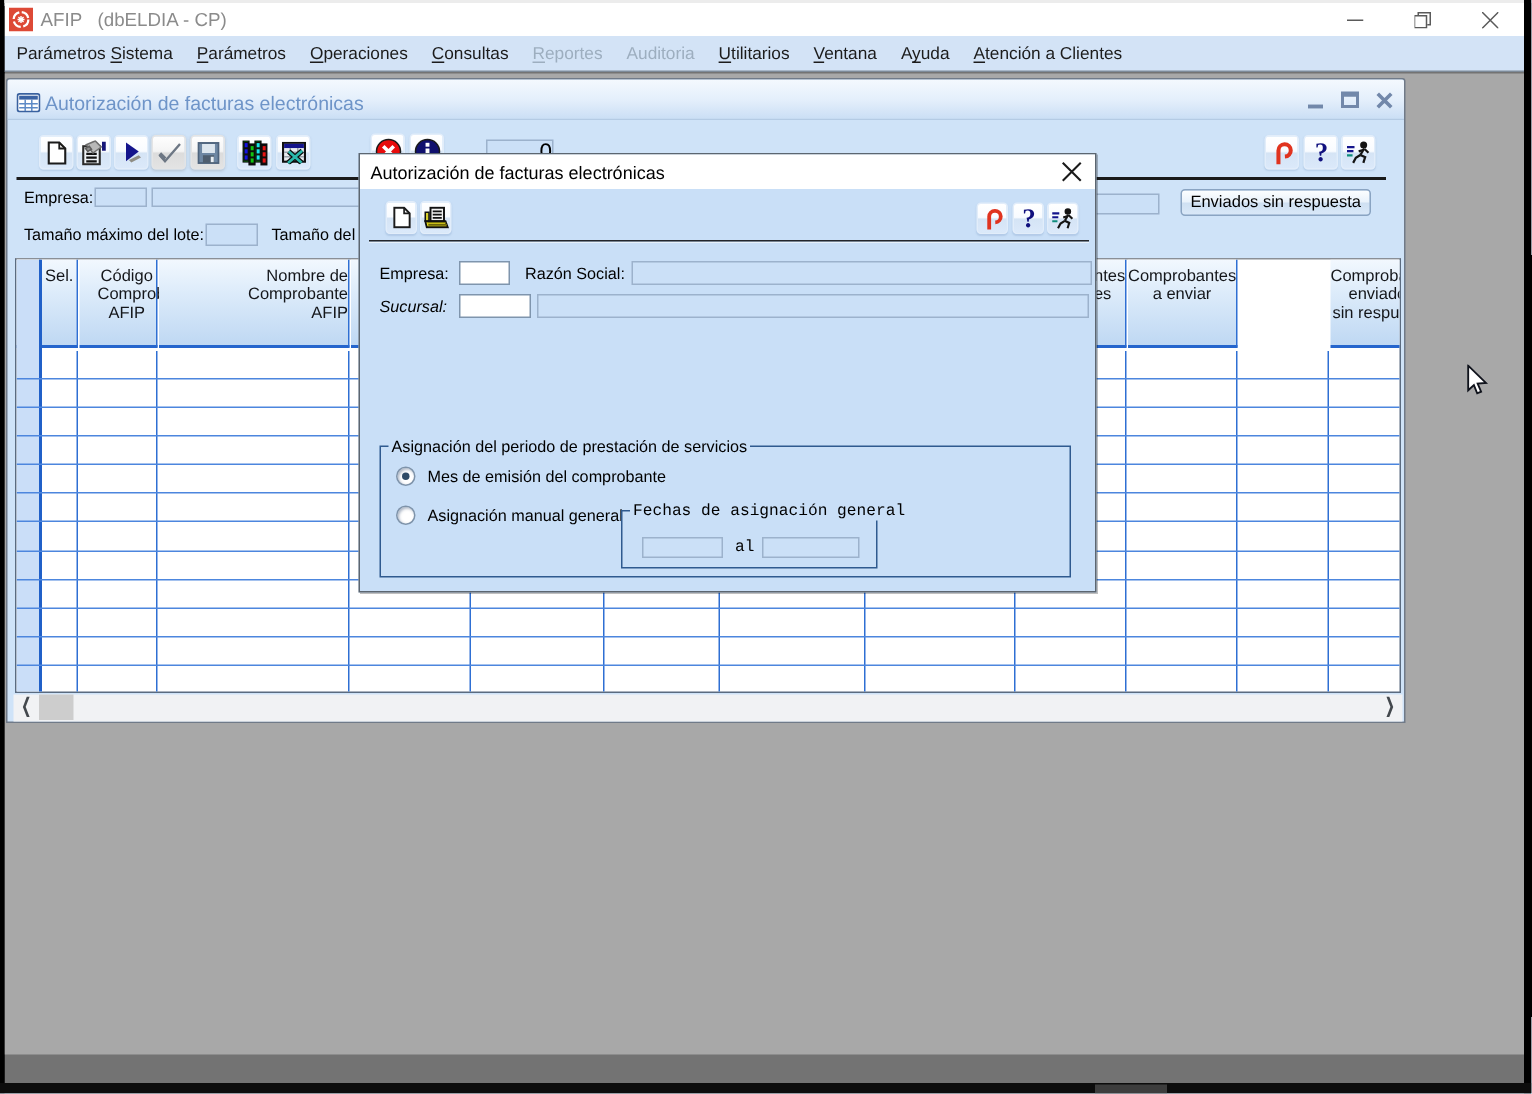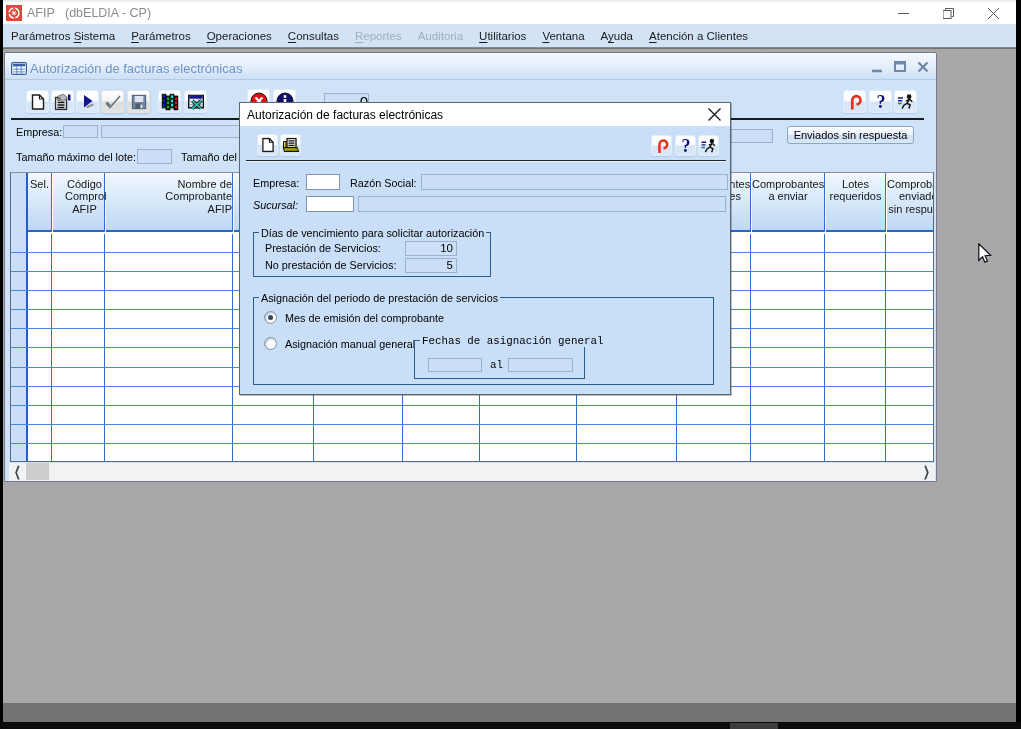--- a/index.html
+++ b/index.html
@@ -303,22 +303,20 @@
               <div class="ghead" style="left: 470px; width: 96px;"></div>
               <div class="gcol" style="left: 470px; width: 96px;"></div>
               <div class="ghead" style="left: 567px; width: 99px;"></div>
               <div class="gcol" style="left: 567px; width: 99px;"></div>
               <div class="ghead" style="left: 667px; width: 73px;">Comprobantes
 pendientes</div>
               <div class="gcol" style="left: 667px; width: 73px;"></div>
               <div class="ghead" style="left: 741px; width: 73px;">Comprobantes
 a enviar</div>
               <div class="gcol" style="left: 741px; width: 73px;"></div>
-              <div class="ghead" style="left: 815px; width: 60px;">Lotes
-requeridos</div>
               <div class="gcol" style="left: 815px; width: 60px;"></div>
               <div class="ghead" style="left: 876px; width: 69px;">Comprobantes
 enviados
 sin respuesta</div>
               <div class="gcol" style="left: 876px; width: 69px;"></div>
               <div id="rowhdr"></div>
               <div class="grow" style="top: 61px; width: 946px;"></div>
               <div class="grow" style="top: 80.08px; width: 946px;"></div>
               <div class="grow" style="top: 99.16px; width: 946px;"></div>
               <div class="grow" style="top: 118.24px; width: 946px;"></div>
@@ -398,27 +396,20 @@
 
         <div class="lbl" style="left:13px; top:74px;">Empresa:</div>
         <div class="inp-wht" style="left:66px; top:71px; width:34px; height:16px;"></div>
         <div class="lbl" style="left:110px; top:74px;">Razón Social:</div>
         <div class="inp-dis" style="left:181px; top:71px; width:307px; height:16px;"></div>
 
         <div class="lbl" style="left:13px; top:96px;font-style:italic;">Sucursal:</div>
         <div class="inp-wht" style="left:66px; top:93px; width:48px; height:16px;"></div>
         <div class="inp-dis" style="left:118px; top:93px; width:368px; height:16px;"></div>
 
-        <div class="groupbox" style="left:13px; top:129px; width:238px; height:45px;">
-          <span class="grouplab">Días de vencimiento para solicitar autorización</span>
-          <div class="lbl" style="left:11px; top:9px;">Prestación de Servicios:</div>
-          <div class="inp-dis" style="left:151px; top:8px; width:52px; height:15px; text-align:right; font-size:11.5px; padding-right:3px;">10</div>
-          <div class="lbl" style="left:11px; top:26px;">No prestación de Servicios:</div>
-          <div class="inp-dis" style="left:151px; top:25px; width:52px; height:15px; text-align:right; font-size:11.5px; padding-right:3px;">5</div>
-        </div>
 
         <div class="groupbox" style="left:13px; top:194px; width:461px; height:88px;">
           <span class="grouplab">Asignación del periodo de prestación de servicios</span>
           <div class="radio" style="left:10px; top:13px;">
               <div class="dot"></div>
             </div>
           <div class="lbl" style="left:31px; top:14px;">Mes de emisión del comprobante</div>
           <div class="radio" style="left:10px; top:39px;"></div>
           <div class="lbl" style="left:31px; top:40px;">Asignación manual general</div>
           <div class="groupbox" style="left:160px; top:42px; width:171px; height:39px;font-family:Liberation Mono, monospace;">

